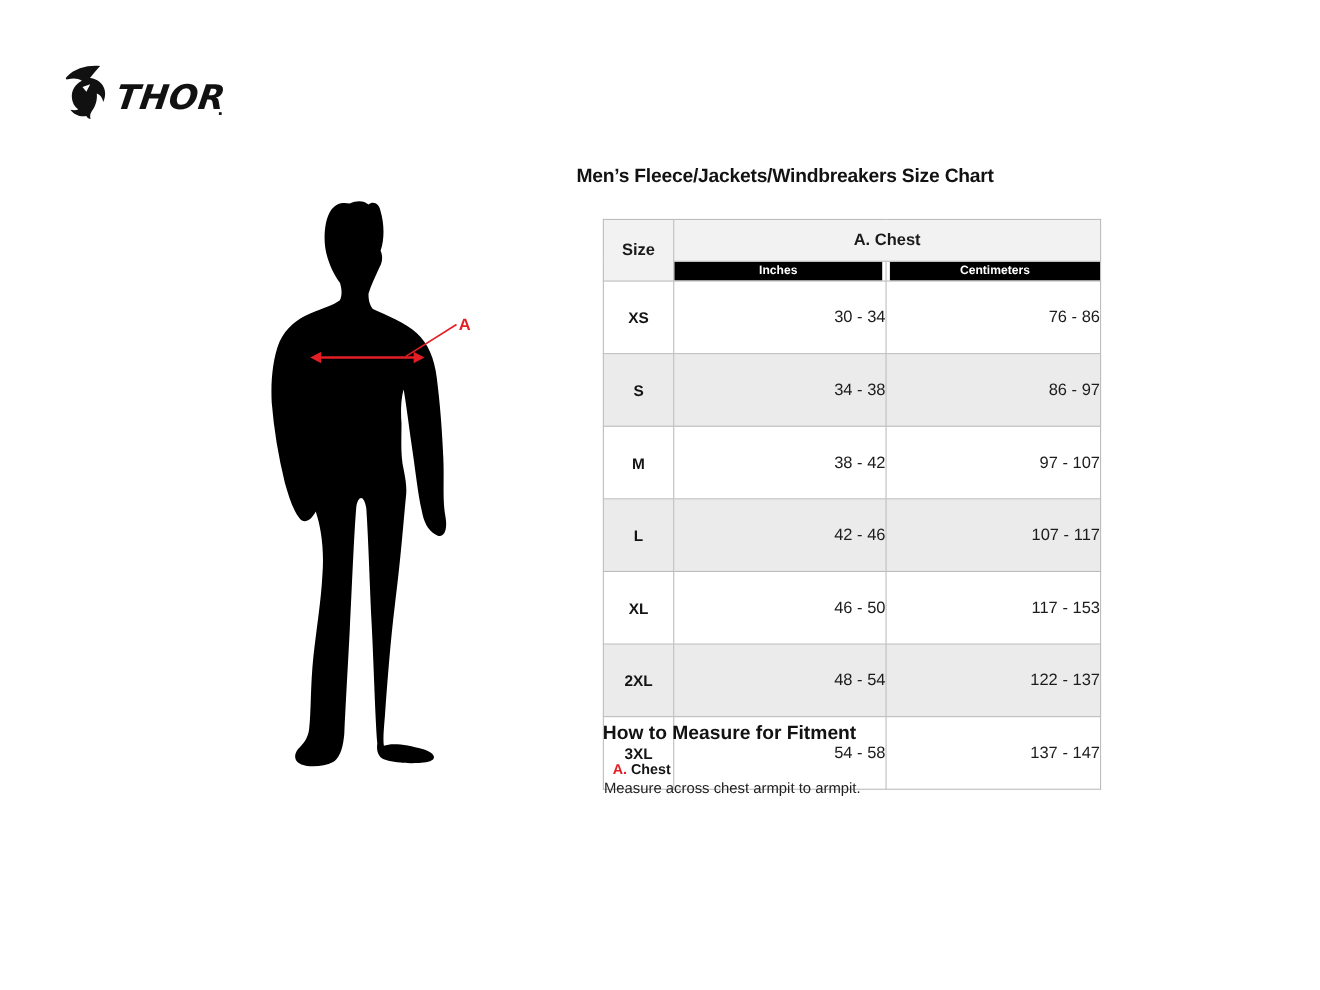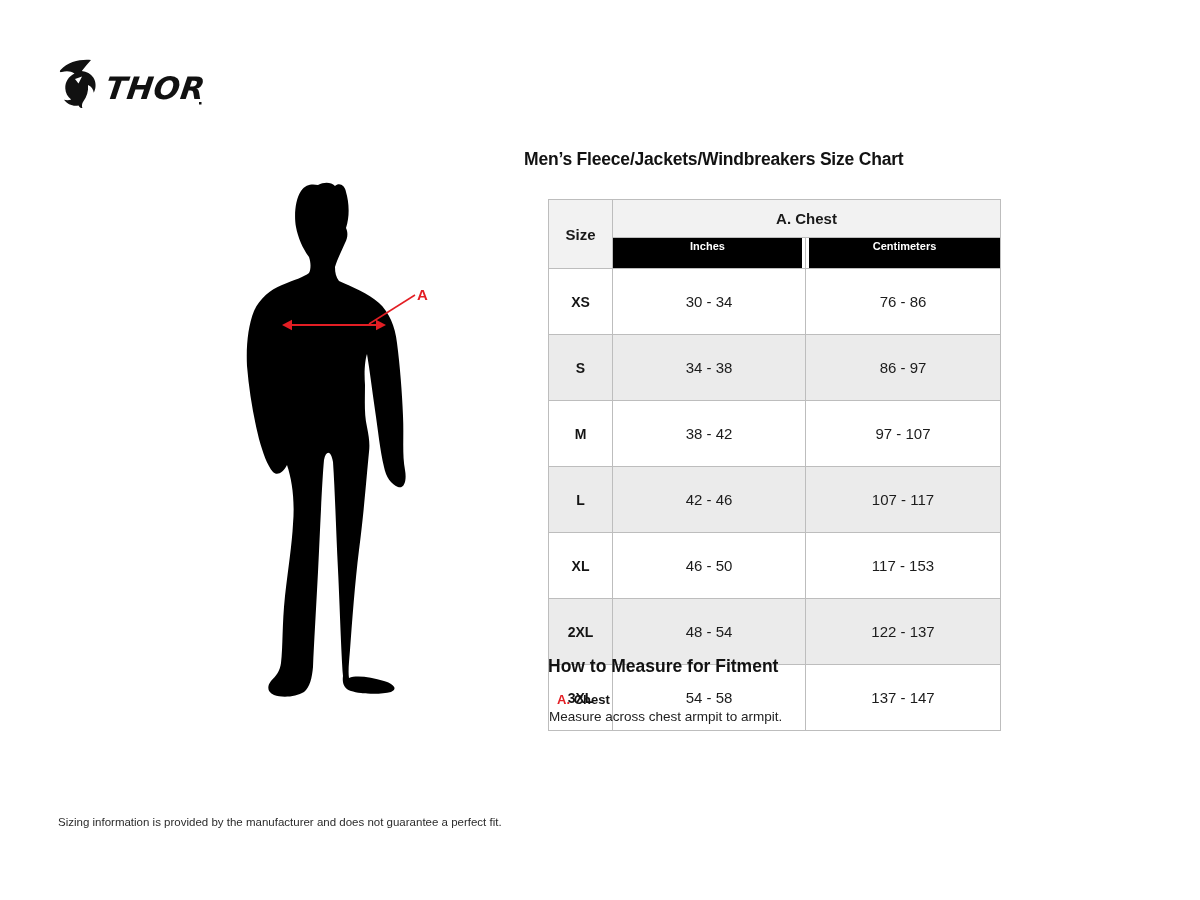--- a/index.html
+++ b/index.html
@@ -44,31 +44,31 @@
     font-size: 15px; font-weight: 700; color: #1a1a1a;
   }
   th.group-head {
     background: #f2f2f2; height: 37px;
     font-size: 15px; font-weight: 700; color: #1a1a1a;
   }
   tr.unit-row th { height: 17px; background: #ffffff; border-top: none; }
   .unit-bar {
     background: #000; color: #fff;
     font-size: 11px; font-weight: 700;
-    height: 30px; line-height: 17px;
+    height: 17px; line-height: 17px;
   }
   .unit-bar.gap-right { margin-right: 3px; }
   .unit-bar.gap-left  { margin-left: 3px; }
   tr.data-row { height: 66px; background: #ffffff; }
   tr.data-row.alt { background: #ebebeb; }
   tr.data-row th {
     font-size: 14px; font-weight: 700; color: #141414; background: transparent;
   }
   tr.data-row td {
-    font-size: 15px; font-weight: 400; color: #1c1c1c;
+    font-size: 15px; font-weight: 400; color: #1c1c1c; text-align: right;
   }
 
   
   .measure-heading {
     left: 548px; top: 656px;
     font-size: 17.5px; font-weight: 700; color: #121212; text-align: center;
   }
   .measure-key {
     left: 557px; top: 692px;
     font-size: 13px; font-weight: 700; color: #131313;
@@ -230,14 +230,13 @@
 <div class="abs measure-heading">How to Measure for Fitment</div>
 
 <div class="abs measure-key">
   <span class="red">A.</span>
   <span>Chest</span>
 </div>
 
 <div class="abs measure-desc">Measure across chest armpit to armpit.</div>
 
 <div class="abs footer">
-  <div>Sizing information is provided by the manufacturer and does not guarantee a perfect fit.</div>
 </div>
 
 </body></html>

